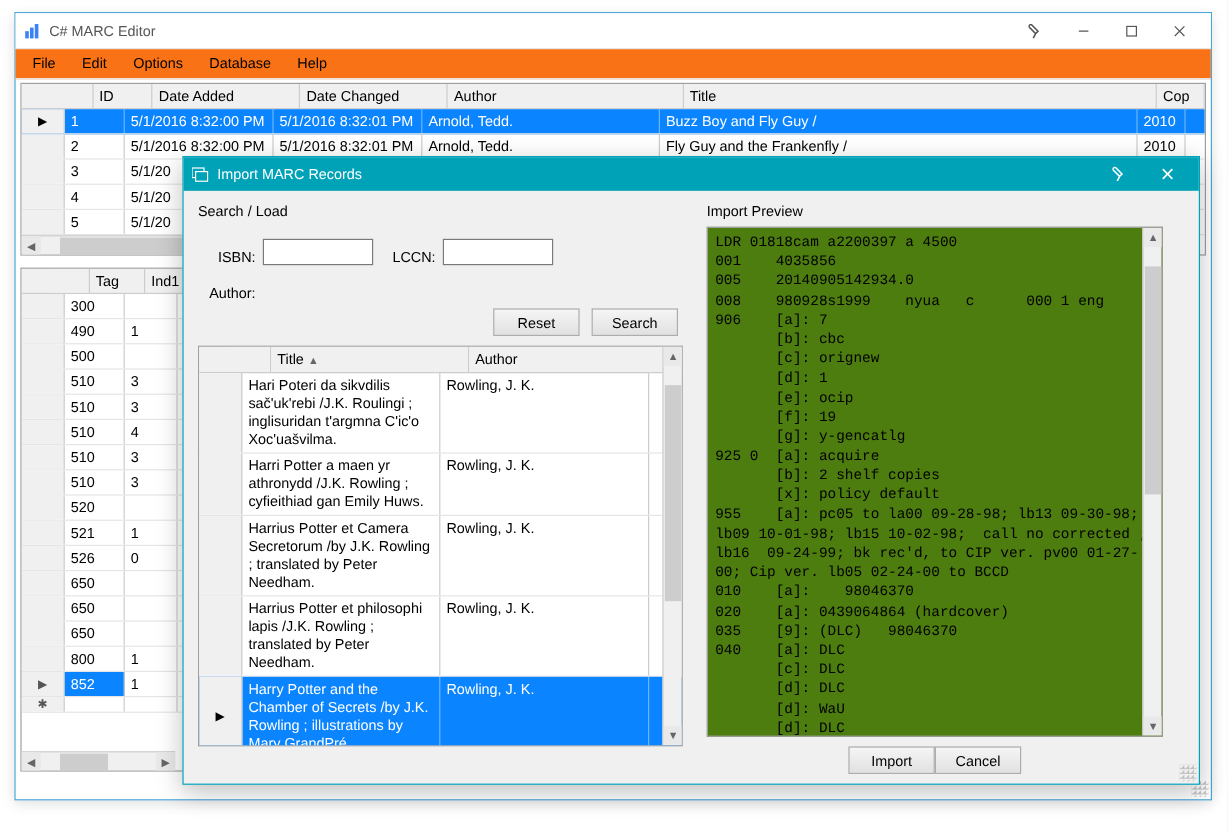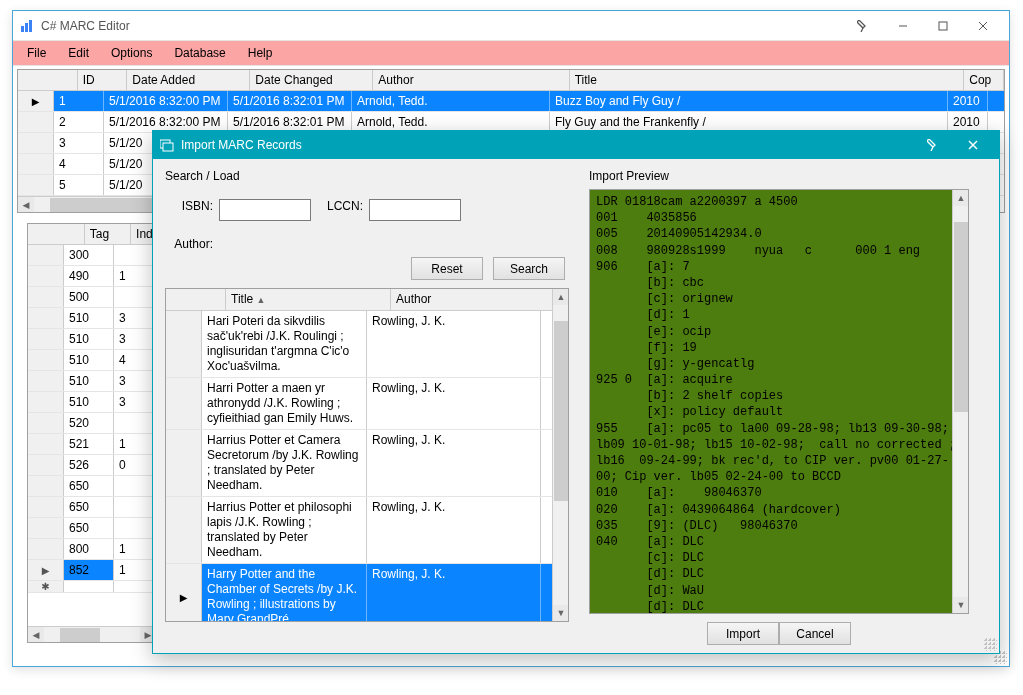--- a/index.html
+++ b/index.html
@@ -38,21 +38,21 @@
   .main-titlebar .title { flex: 1; color:#555; }
   .win-controls { display:flex; gap: 0; }
   .win-btn {
     width: 40px; height: 28px;
     display:flex; align-items:center; justify-content:center;
     color:#555;
   }
   .menubar {
     display:flex; gap: 2px;
     padding: 2px 4px;
-    background:#fca5a5;
+    background:#f97316;
     border-bottom:1px solid #e5e5e5;
   }
   .menubar span {
     padding: 3px 10px;
   }
   .grid {
     position:relative;
     border: 1px solid #a0a0a0;
     background:#fff;
     overflow:hidden;
@@ -106,27 +106,27 @@
   }
   .scroll-btn {
     width:16px; height:16px; background:#e9e9e9;
     display:flex; align-items:center; justify-content:center;
     font-size:9px; color:#555;
   }
 
   
   .main-grid2 {
     position:absolute;
-    top: 212px; left: 14px;
+    top: 212px; left: 4px;
     width: 146px; height: 420px;
   }
   .g2-c-tag { width:50px; }
   .g2-c-ind1 { width:44px; }
   .main-grid2 .row-handle { width:36px; }
-  .grid-row .cell.sel-cell { background:#0a84ff; color:#000000; }
+  .grid-row .cell.sel-cell { background:#0a84ff; color:#ffffff; }
 
   
   .dialog {
     position:absolute;
     top: 130px; left: 152px;
     width: 848px; height: 524px;
     border:1px solid #00a2b8;
     background:#f0f0f0;
     box-shadow: 0 6px 20px rgba(0,0,0,0.25);
   }
@@ -149,21 +149,21 @@
     padding: 10px 12px 8px 12px;
     position:relative;
   }
   .dlg-right {
     flex:1;
     padding: 10px 30px 8px 8px;
     display:flex; flex-direction:column;
   }
   .group-label { color:#000; margin-bottom:6px; }
   .form-row {
-    display:flex; align-items:flex-start;
+    display:flex; align-items:flex-end;
     margin-bottom: 6px;
     margin-top: 16px;
   }
   .form-row label { width: 48px; text-align:right; margin-right:6px; }
   .form-row input {
     height: 22px;
     border:1px solid #7a7a7a;
     padding: 2px 4px;
     font: inherit;
     background:#fff;

